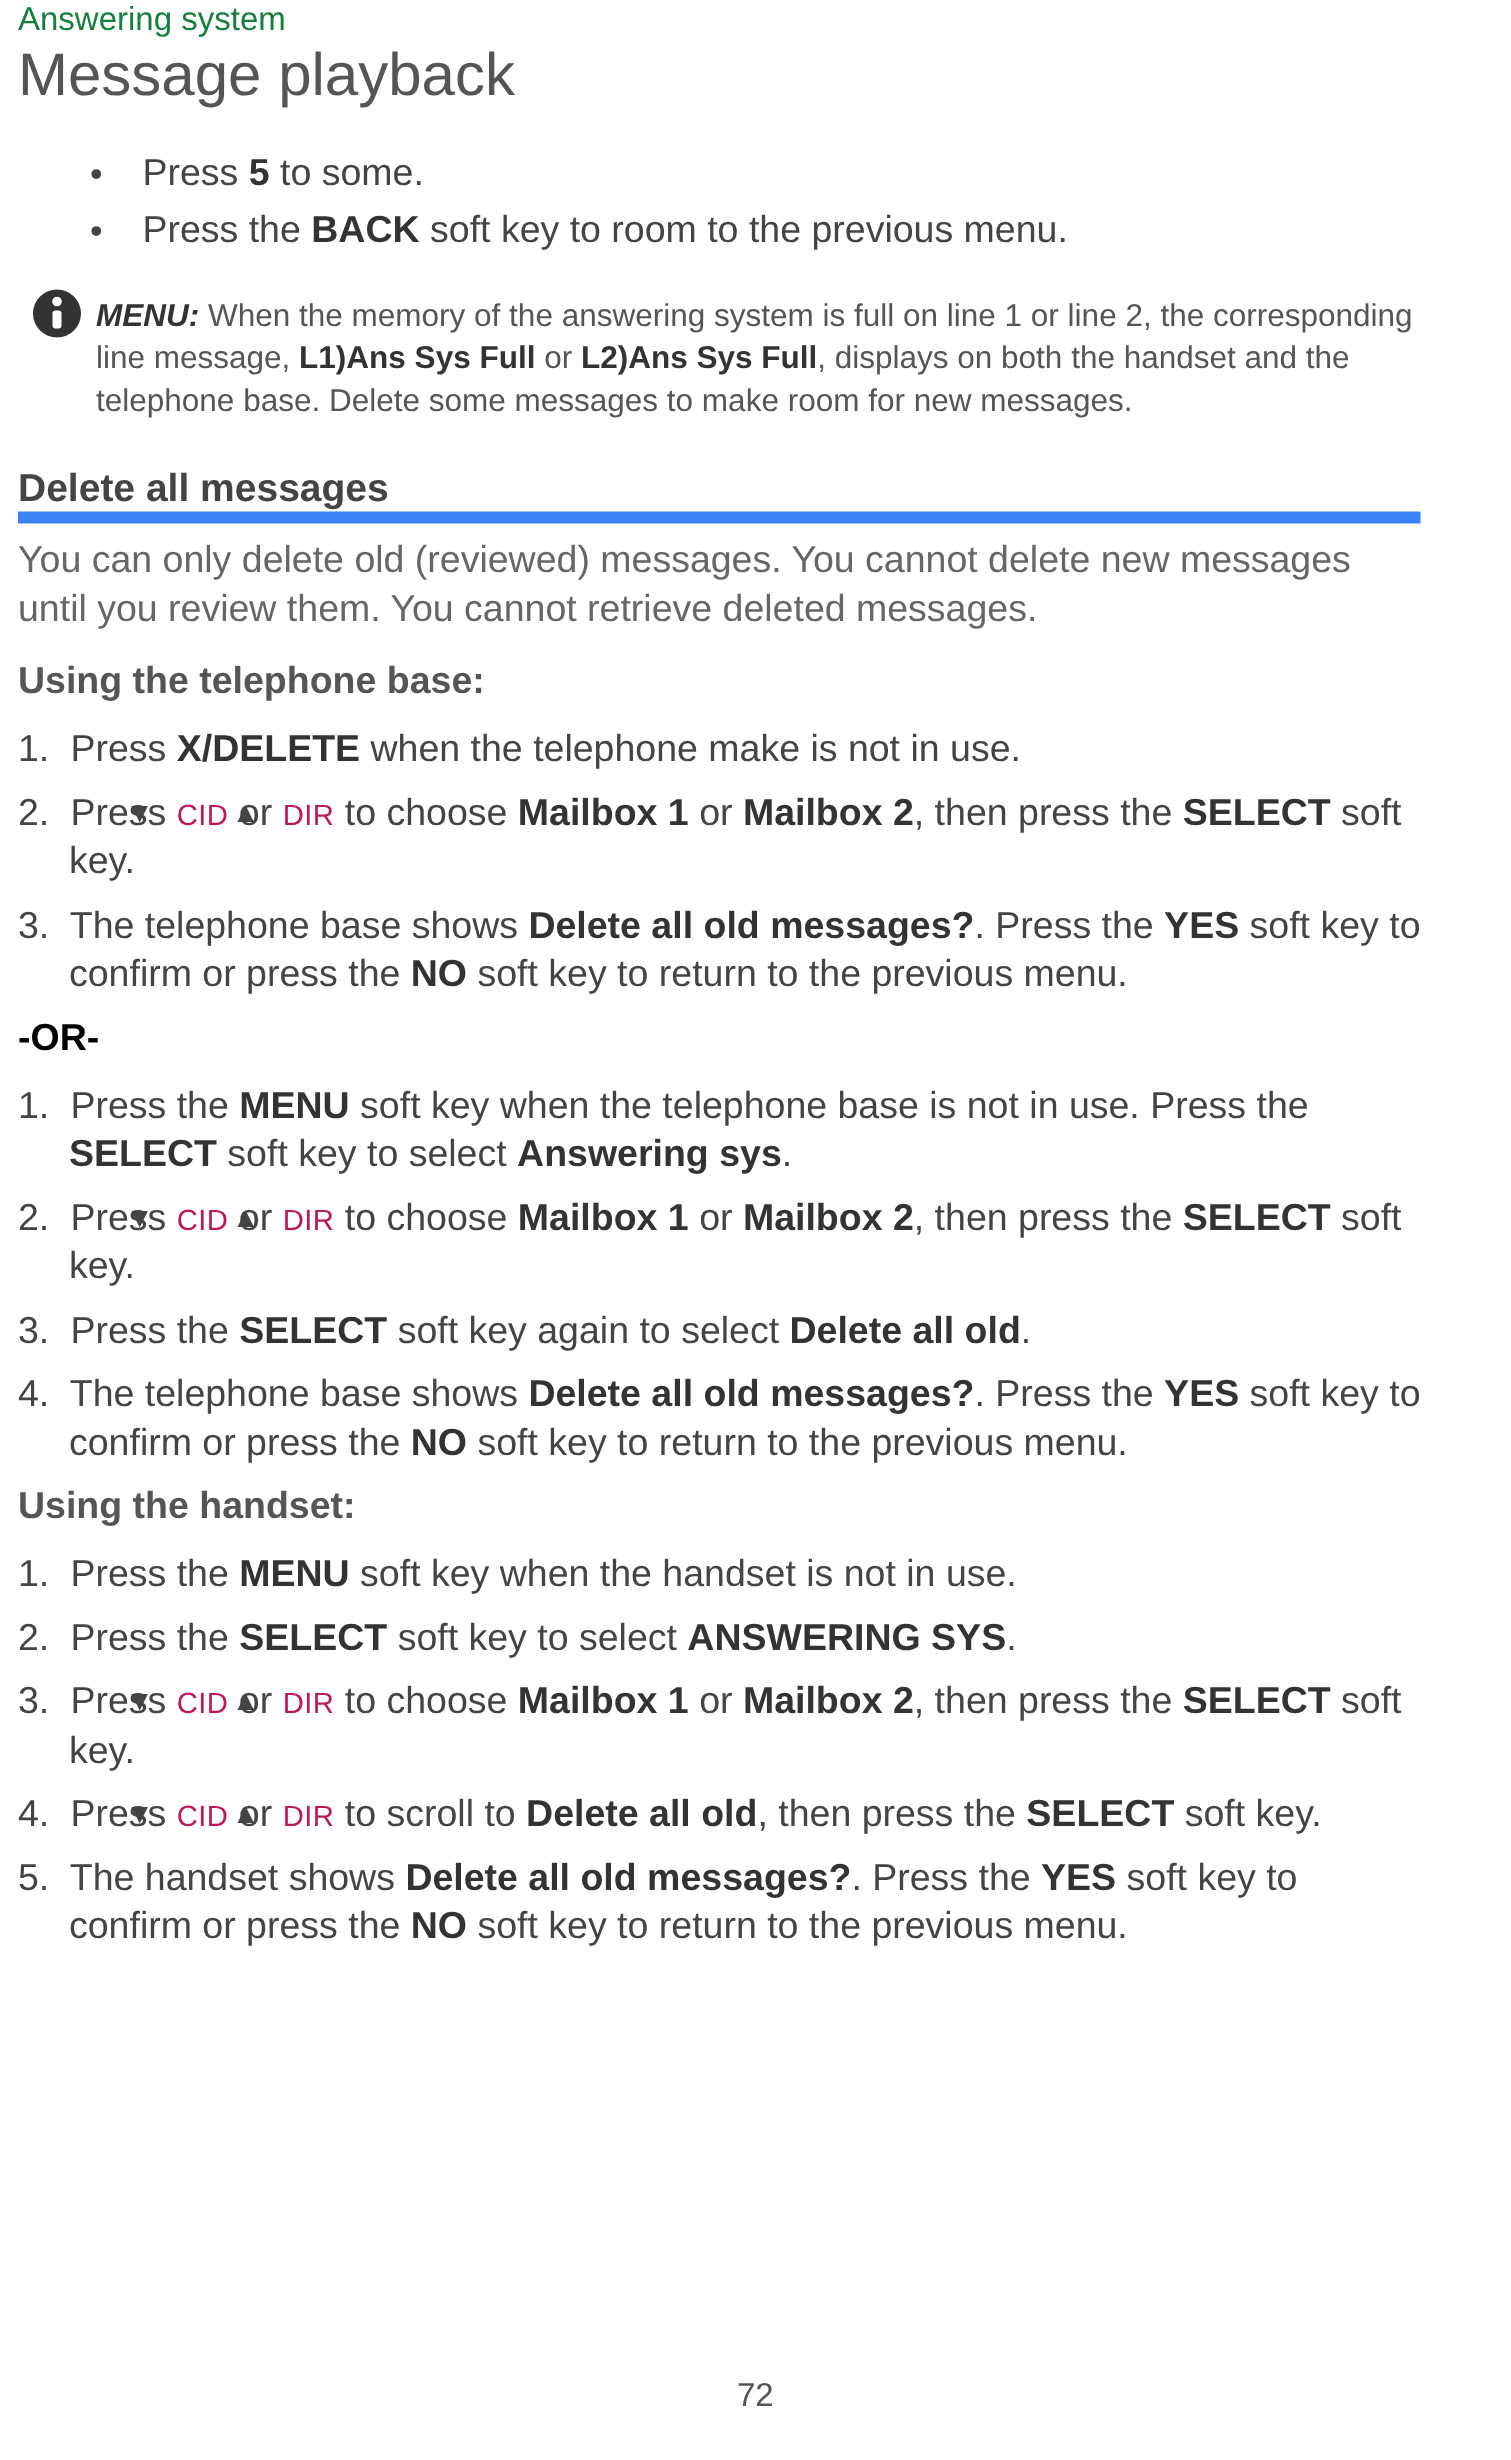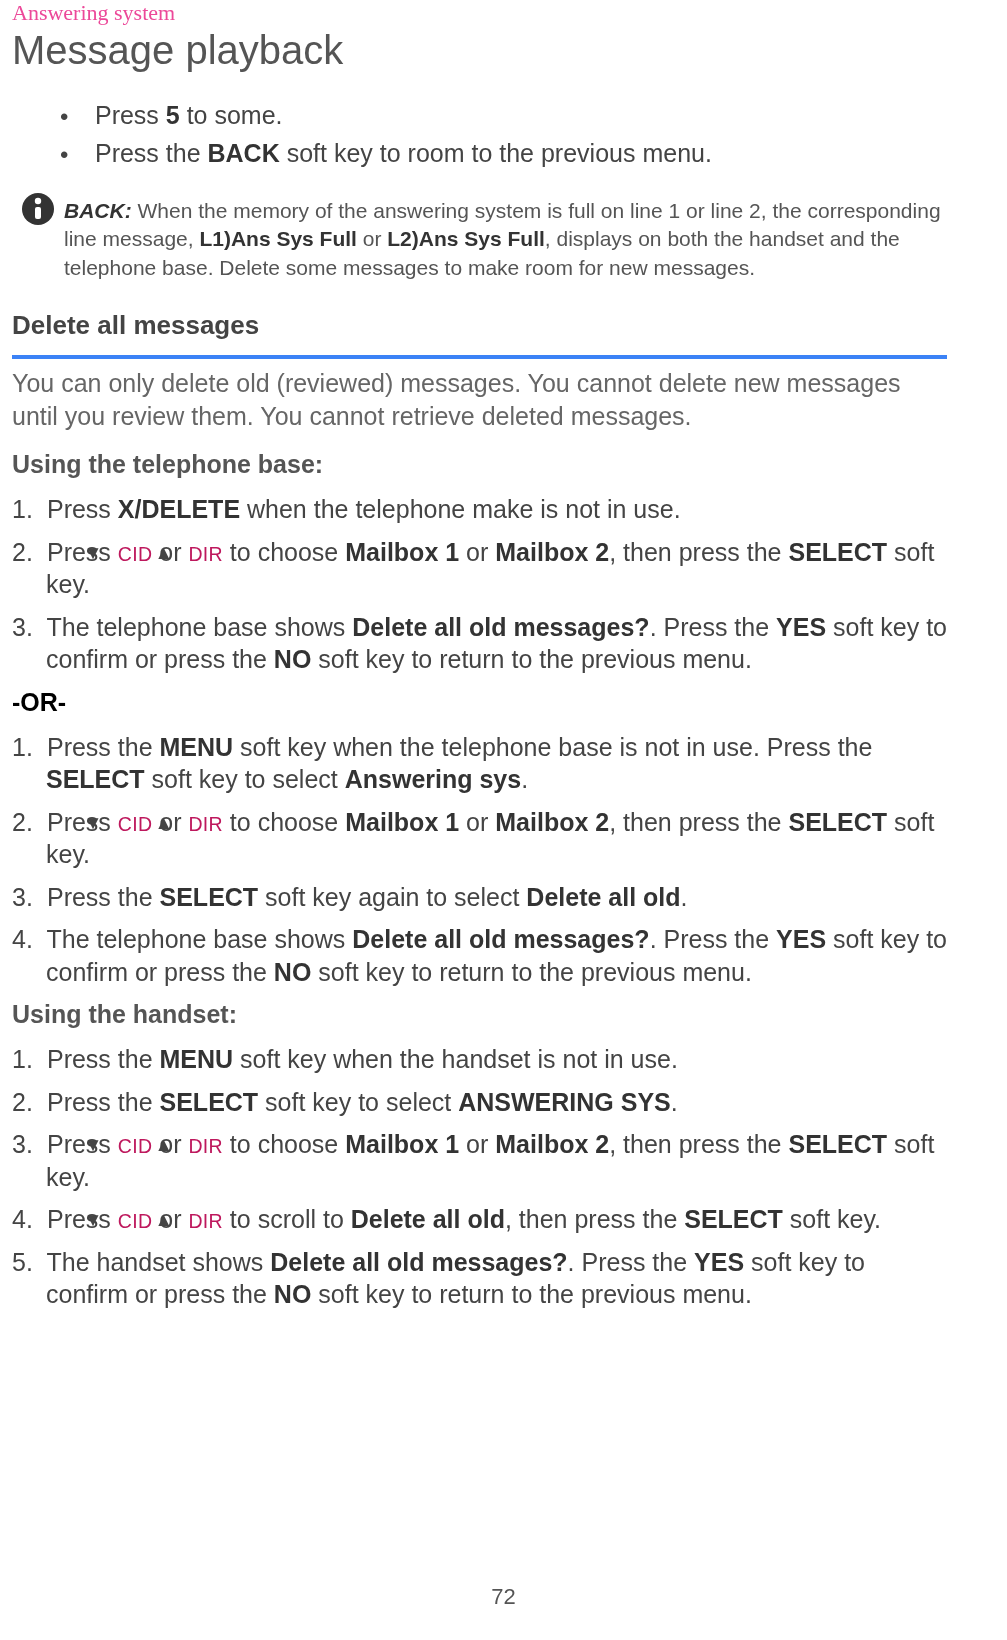--- a/index.html
+++ b/index.html
@@ -7,25 +7,24 @@
     width: 1007px;
     min-height: 1640px;
     background: #fff;
     color: #444;
     font-family: "Segoe UI", "Helvetica Neue", Arial, sans-serif;
     padding: 0 60px 40px 60px;
     position: relative;
   }
   .breadcrumb {
     font-size: 22px;
-    color: #ec4899;
+    color: #15803d;
     margin-top: 0;
     margin-bottom: 2px;
     margin-left: -48px;
-    font-family: Liberation Serif, serif;
   }
   .title {
     font-size: 40px;
     font-weight: 400;
     color: #555;
     margin-left: -48px;
     margin-bottom: 28px;
   }
   ul.bullets {
     list-style: none;
@@ -61,22 +60,22 @@
     font-size: 21px;
     color: #555;
     line-height: 1.35;
     padding-top: 10px;
   }
   .section-heading {
     font-size: 26px;
     font-weight: 700;
     color: #444;
     margin-left: -48px;
-    border-bottom: 4px solid #3b82f6;
-    padding-bottom: 14px;
+    border-bottom: 8px solid #3b82f6;
+    padding-bottom: 0;
     margin-bottom: 8px;
     width: calc(100% + 48px);
   }
   .section-intro {
     font-size: 25px;
     color: #666;
     margin-left: -48px;
     margin-bottom: 18px;
     line-height: 1.3;
   }
@@ -151,21 +150,21 @@
 
 <div class="note-row">
   <span class="info-icon">
     <svg viewBox="0 0 40 40" width="40" height="40">
       <circle cx="20" cy="22" r="16" fill="#333"></circle>
       <rect x="17" y="20" width="6" height="12" rx="2" fill="#fff"></rect>
       <circle cx="20" cy="14" r="3.2" fill="#fff"></circle>
     </svg>
   </span>
   <div class="note-text">
-    <b><i>BACK:</i></b><span> When the memory of the answering system is full on line 1 or line 2, the corresponding line message, </span><b>L1)Ans Sys Full</b><span> or </span><b>L2)Ans Sys Full</b><span>, displays on both the handset and the telephone base. Delete some messages to make room for new messages.</span>
+    <b><i>MENU:</i></b><span> When the memory of the answering system is full on line 1 or line 2, the corresponding line message, </span><b>L1)Ans Sys Full</b><span> or </span><b>L2)Ans Sys Full</b><span>, displays on both the handset and the telephone base. Delete some messages to make room for new messages.</span>
   </div>
 </div>
 
 <div class="section-heading">Delete all messages</div>
 <div class="section-intro">You can only delete old (reviewed) messages. You cannot delete new messages until you review them. You cannot retrieve deleted messages.</div>
 
 <div class="subheading">Using the telephone base:</div>
 <ol class="steps">
   <li>
     <span>Press </span><b>X/DELETE</b><span> when the telephone make is not in use.</span>

